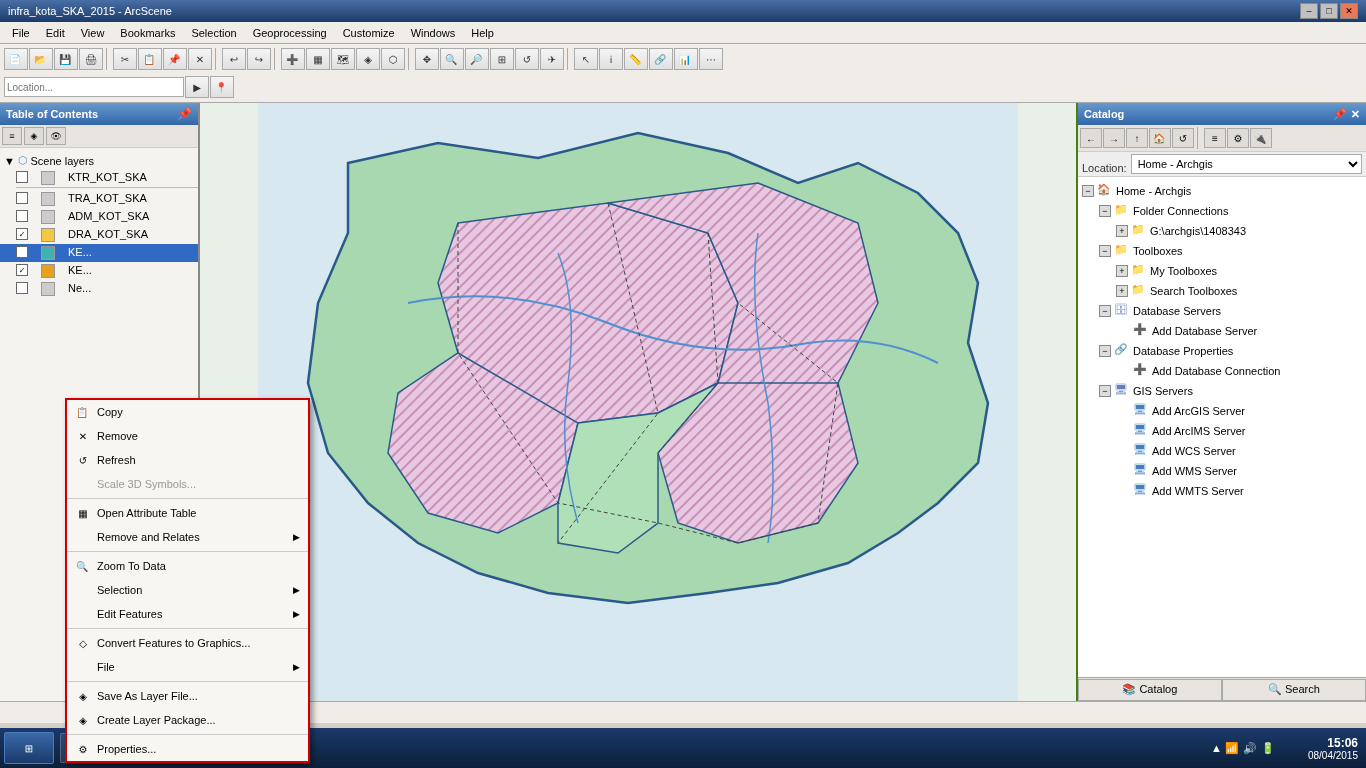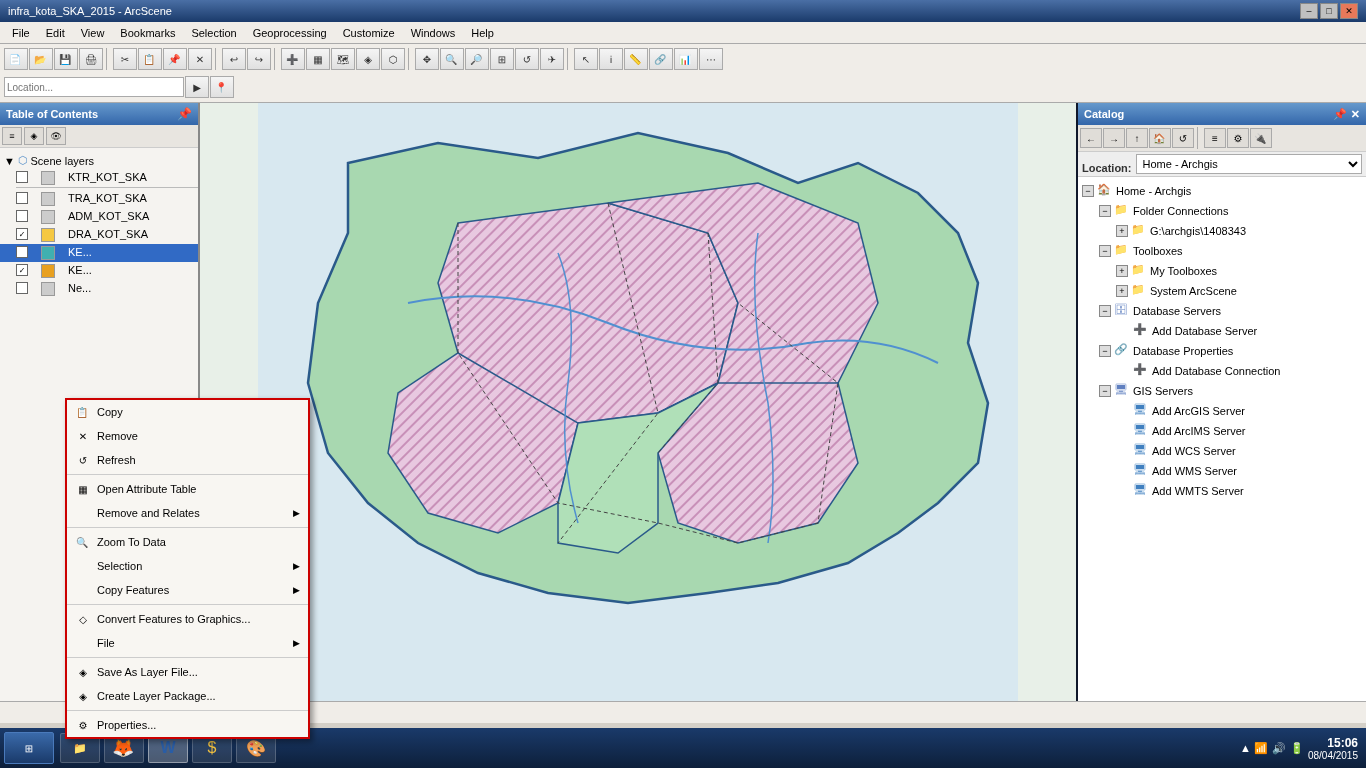--- a/index.html
+++ b/index.html
@@ -196,21 +196,21 @@
     }
     #map-canvas {
       width: 100%;
       height: 100%;
     }
 
     
     #catalog-panel {
       width: 290px;
       background: #f0ede8;
-      border-left: 2px solid #0f172a;
+      border-left: 2px solid #4d7c0f;
       display: flex;
       flex-direction: column;
     }
     #catalog-header {
       background: linear-gradient(to bottom, #6699cc, #3366aa);
       color: white;
       font-size: 11px;
       font-weight: bold;
       padding: 3px 6px;
       display: flex;
@@ -236,21 +236,21 @@
     }
     #catalog-location {
       display: flex;
       align-items: center;
       padding: 2px 4px;
       border-bottom: 1px solid #ccc;
       background: #eee;
       gap: 4px;
       font-size: 11px;
     }
-    .loc-label { color: #333; font-weight: bold; margin-top: 8px; }
+    .loc-label { color: #333; font-weight: normal; margin-top: 8px; }
     .loc-combo {
       flex: 1;
       height: 20px;
       border: 1px solid #aaa;
       background: white;
       font-size: 11px;
       padding: 0 2px;
     }
     #catalog-tree {
       flex: 1;
@@ -333,21 +333,21 @@
     }
     #tray {
       margin-left: auto;
       display: flex;
       align-items: center;
       gap: 4px;
       color: white;
       font-size: 11px;
       padding-right: 4px;
     }
-    #clock { text-align: right; }
+    #clock { text-align: right; margin-left: 29px; }
     #clock-time { font-size: 12px; font-weight: bold; }
     #clock-date { font-size: 10px; }
 
     #toc-pin { font-size: 12px; cursor: pointer; }
   </style>
 </head>
 <body>
 
 <div id="titlebar">
   <span>infra_kota_SKA_2015 - ArcScene</span>
@@ -484,20 +484,24 @@
       <span>Copy</span>
     </div>
     <div class="ctx-item">
       <span class="ctx-icon">✕</span>
       <span>Remove</span>
     </div>
     <div class="ctx-item">
       <span class="ctx-icon">↺</span>
       <span>Refresh</span>
     </div>
+    <div class="ctx-item disabled">
+      <span class="ctx-icon"></span>
+      <span>Scale 3D Symbols...</span>
+    </div>
     <div class="ctx-sep"></div>
     <div class="ctx-item">
       <span class="ctx-icon">▦</span>
       <span>Open Attribute Table</span>
     </div>
     <div class="ctx-item">
       <span class="ctx-icon"></span>
       <span>Remove and Relates</span>
       <span class="ctx-arrow">▶</span>
     </div>
@@ -506,21 +510,21 @@
       <span class="ctx-icon">🔍</span>
       <span>Zoom To Data</span>
     </div>
     <div class="ctx-item">
       <span class="ctx-icon"></span>
       <span>Selection</span>
       <span class="ctx-arrow">▶</span>
     </div>
     <div class="ctx-item">
       <span class="ctx-icon"></span>
-      <span>Copy Features</span>
+      <span>Edit Features</span>
       <span class="ctx-arrow">▶</span>
     </div>
     <div class="ctx-sep"></div>
     <div class="ctx-item">
       <span class="ctx-icon">◇</span>
       <span>Convert Features to Graphics...</span>
     </div>
     <div class="ctx-item">
       <span class="ctx-icon"></span>
       <span>File</span>
@@ -631,21 +635,21 @@
         <div class="cat-expand">+</div>
         <span class="cat-icon folder-icon">📁</span>
         <span>My Toolboxes</span>
       </div>
 
       <div class="cat-item">
         <div class="cat-indent"></div>
         <div class="cat-indent"></div>
         <div class="cat-expand">+</div>
         <span class="cat-icon folder-icon">📁</span>
-        <span>System ArcScene</span>
+        <span>Search Toolboxes</span>
       </div>
 
       <div class="cat-item">
         <div class="cat-indent"></div>
         <div class="cat-expand">−</div>
         <span class="cat-icon db-icon">🗄</span>
         <span>Database Servers</span>
       </div>
 
       <div class="cat-item">
@@ -712,20 +716,24 @@
 
       <div class="cat-item">
         <div class="cat-indent"></div>
         <div class="cat-indent"></div>
         <span style="width:14px;"></span>
         <span class="cat-icon" style="color:#4080c0;">🖥</span>
         <span>Add WMTS Server</span>
       </div>
     </div>
 
+    <div style="display:flex; border-top:1px solid #aaa; background:#e0ddd8; height:24px; align-items:center;">
+      <button style="flex:1; height:22px; font-size:11px; border:1px solid #aaa; background:#e8e5e0; cursor:pointer;">📚 Catalog</button>
+      <button style="flex:1; height:22px; font-size:11px; border:1px solid #aaa; background:#e8e5e0; cursor:pointer;">🔍 Search</button>
+    </div>
   </div>
 
 </div>
 
 <div id="statusbar">
   <span></span>
 </div>
 
 <div id="taskbar">
   <div id="start-btn">⊞</div>

